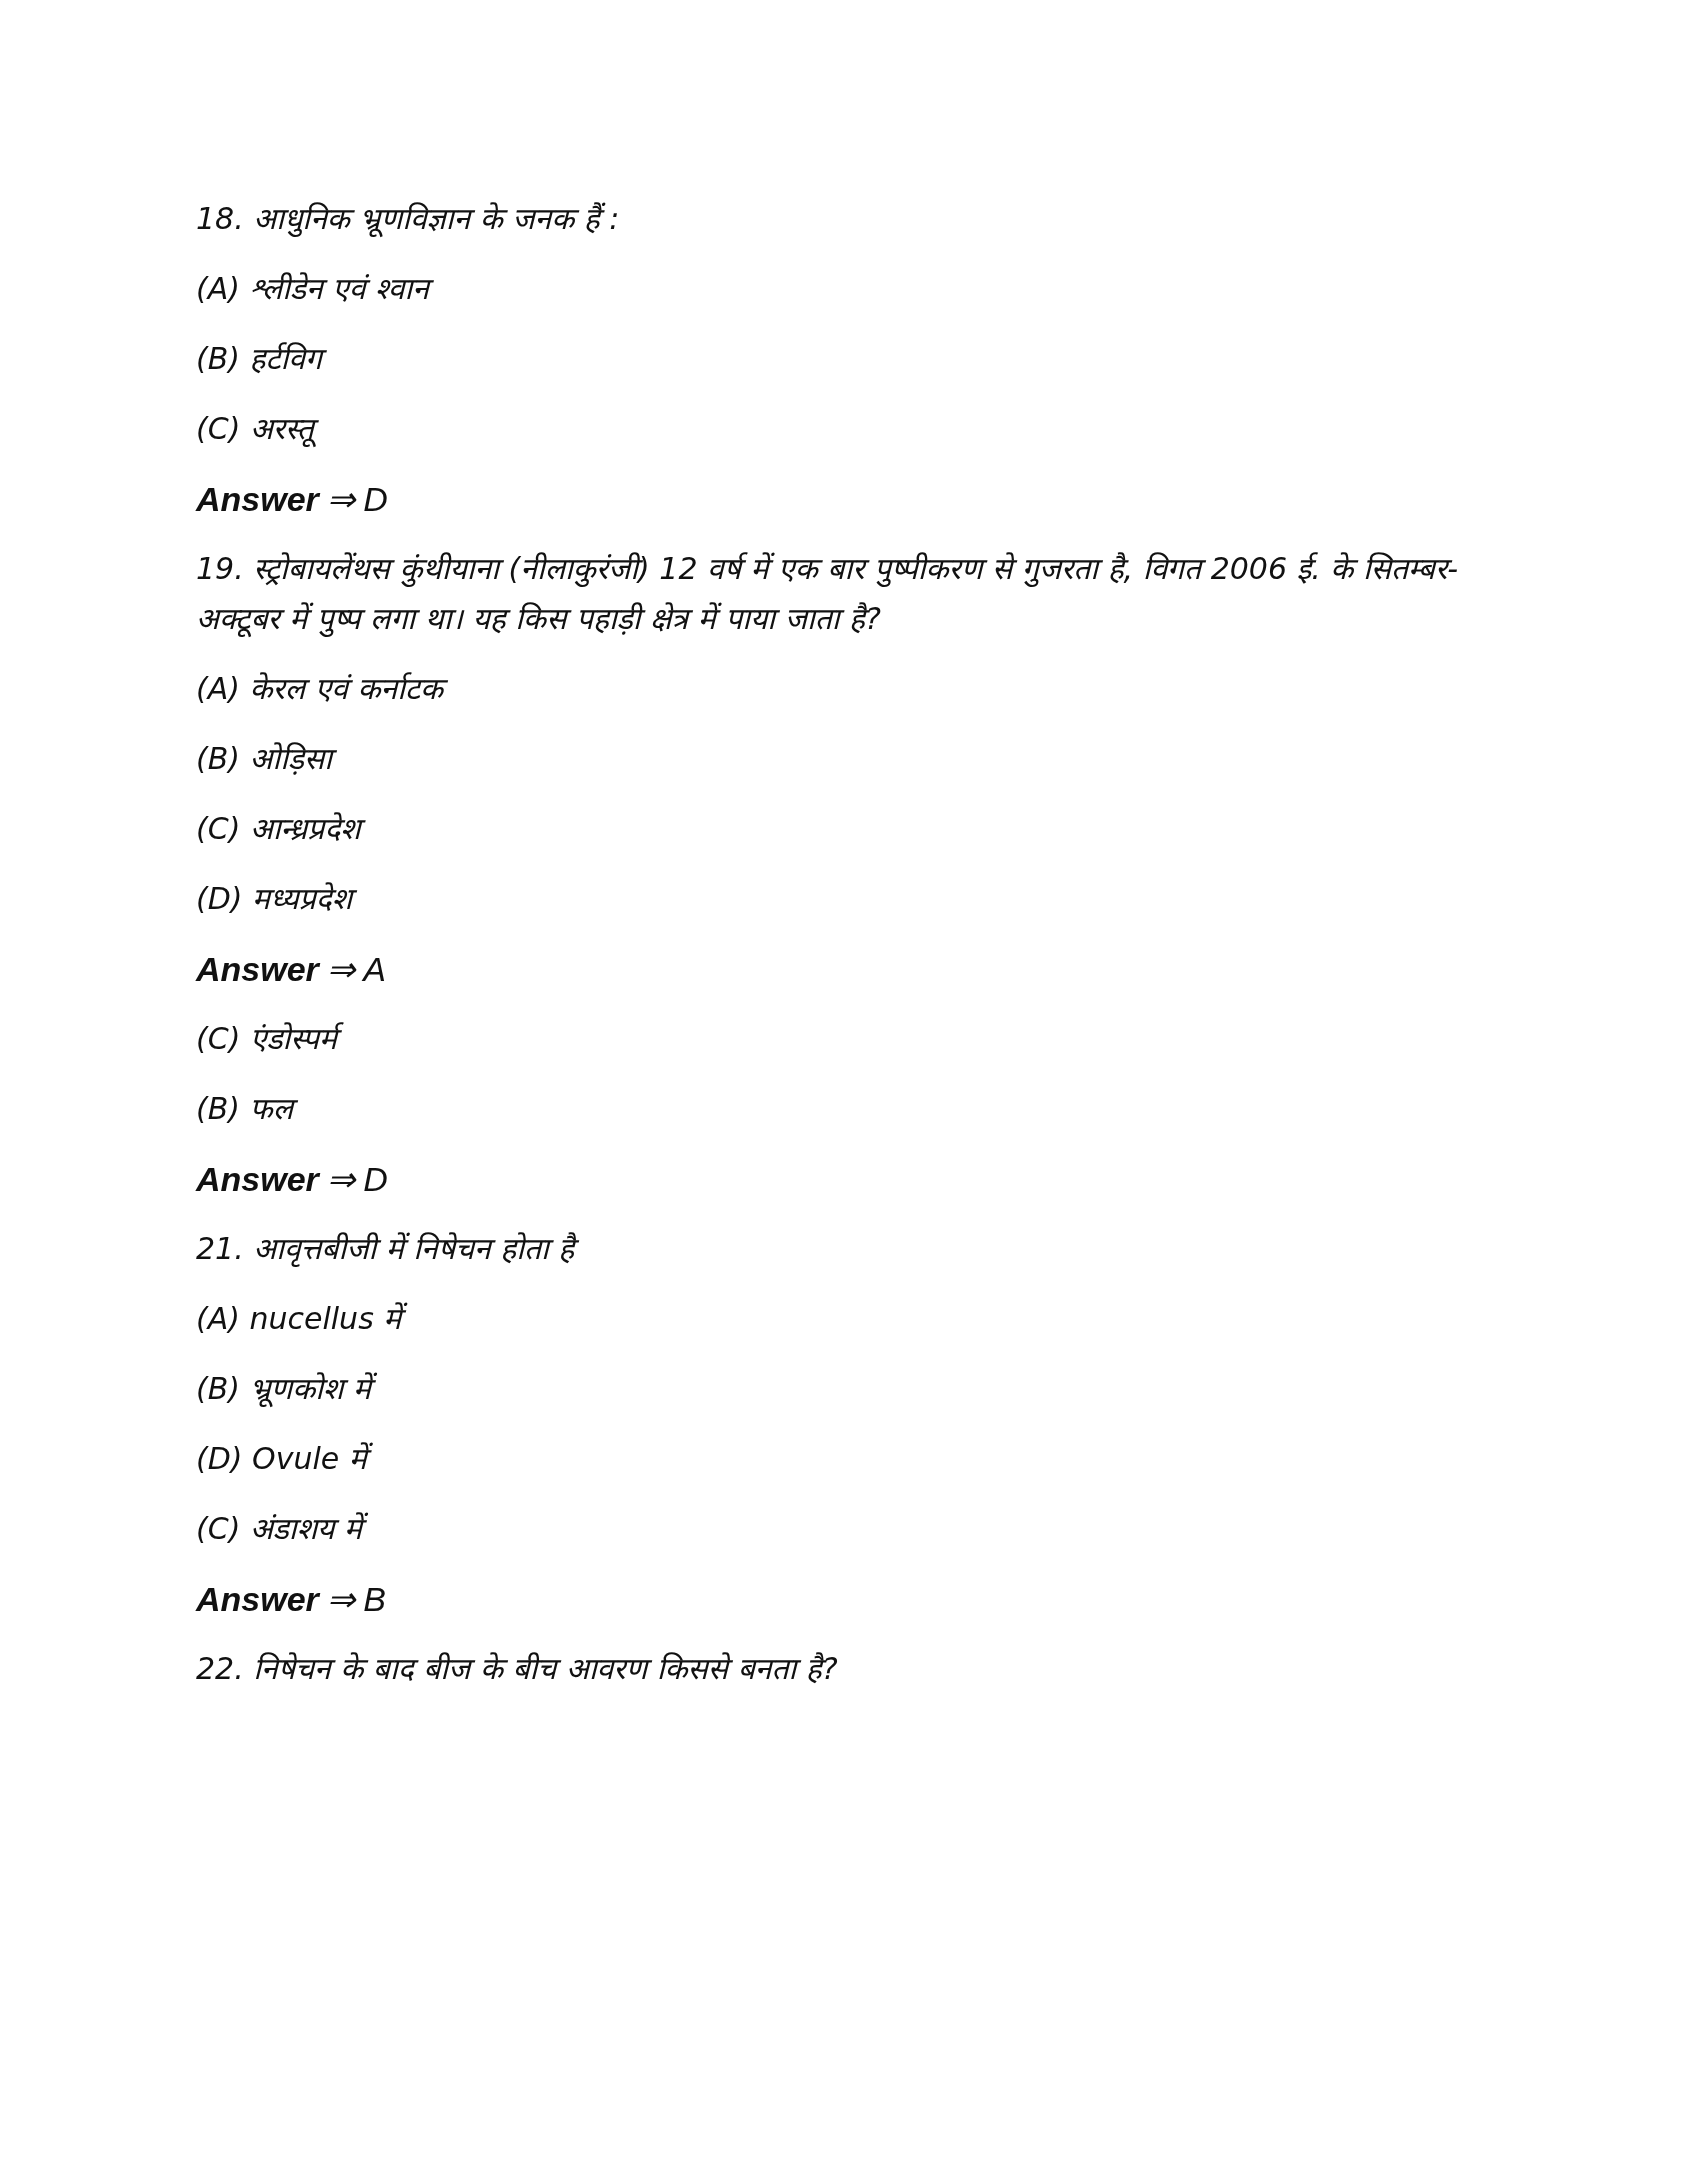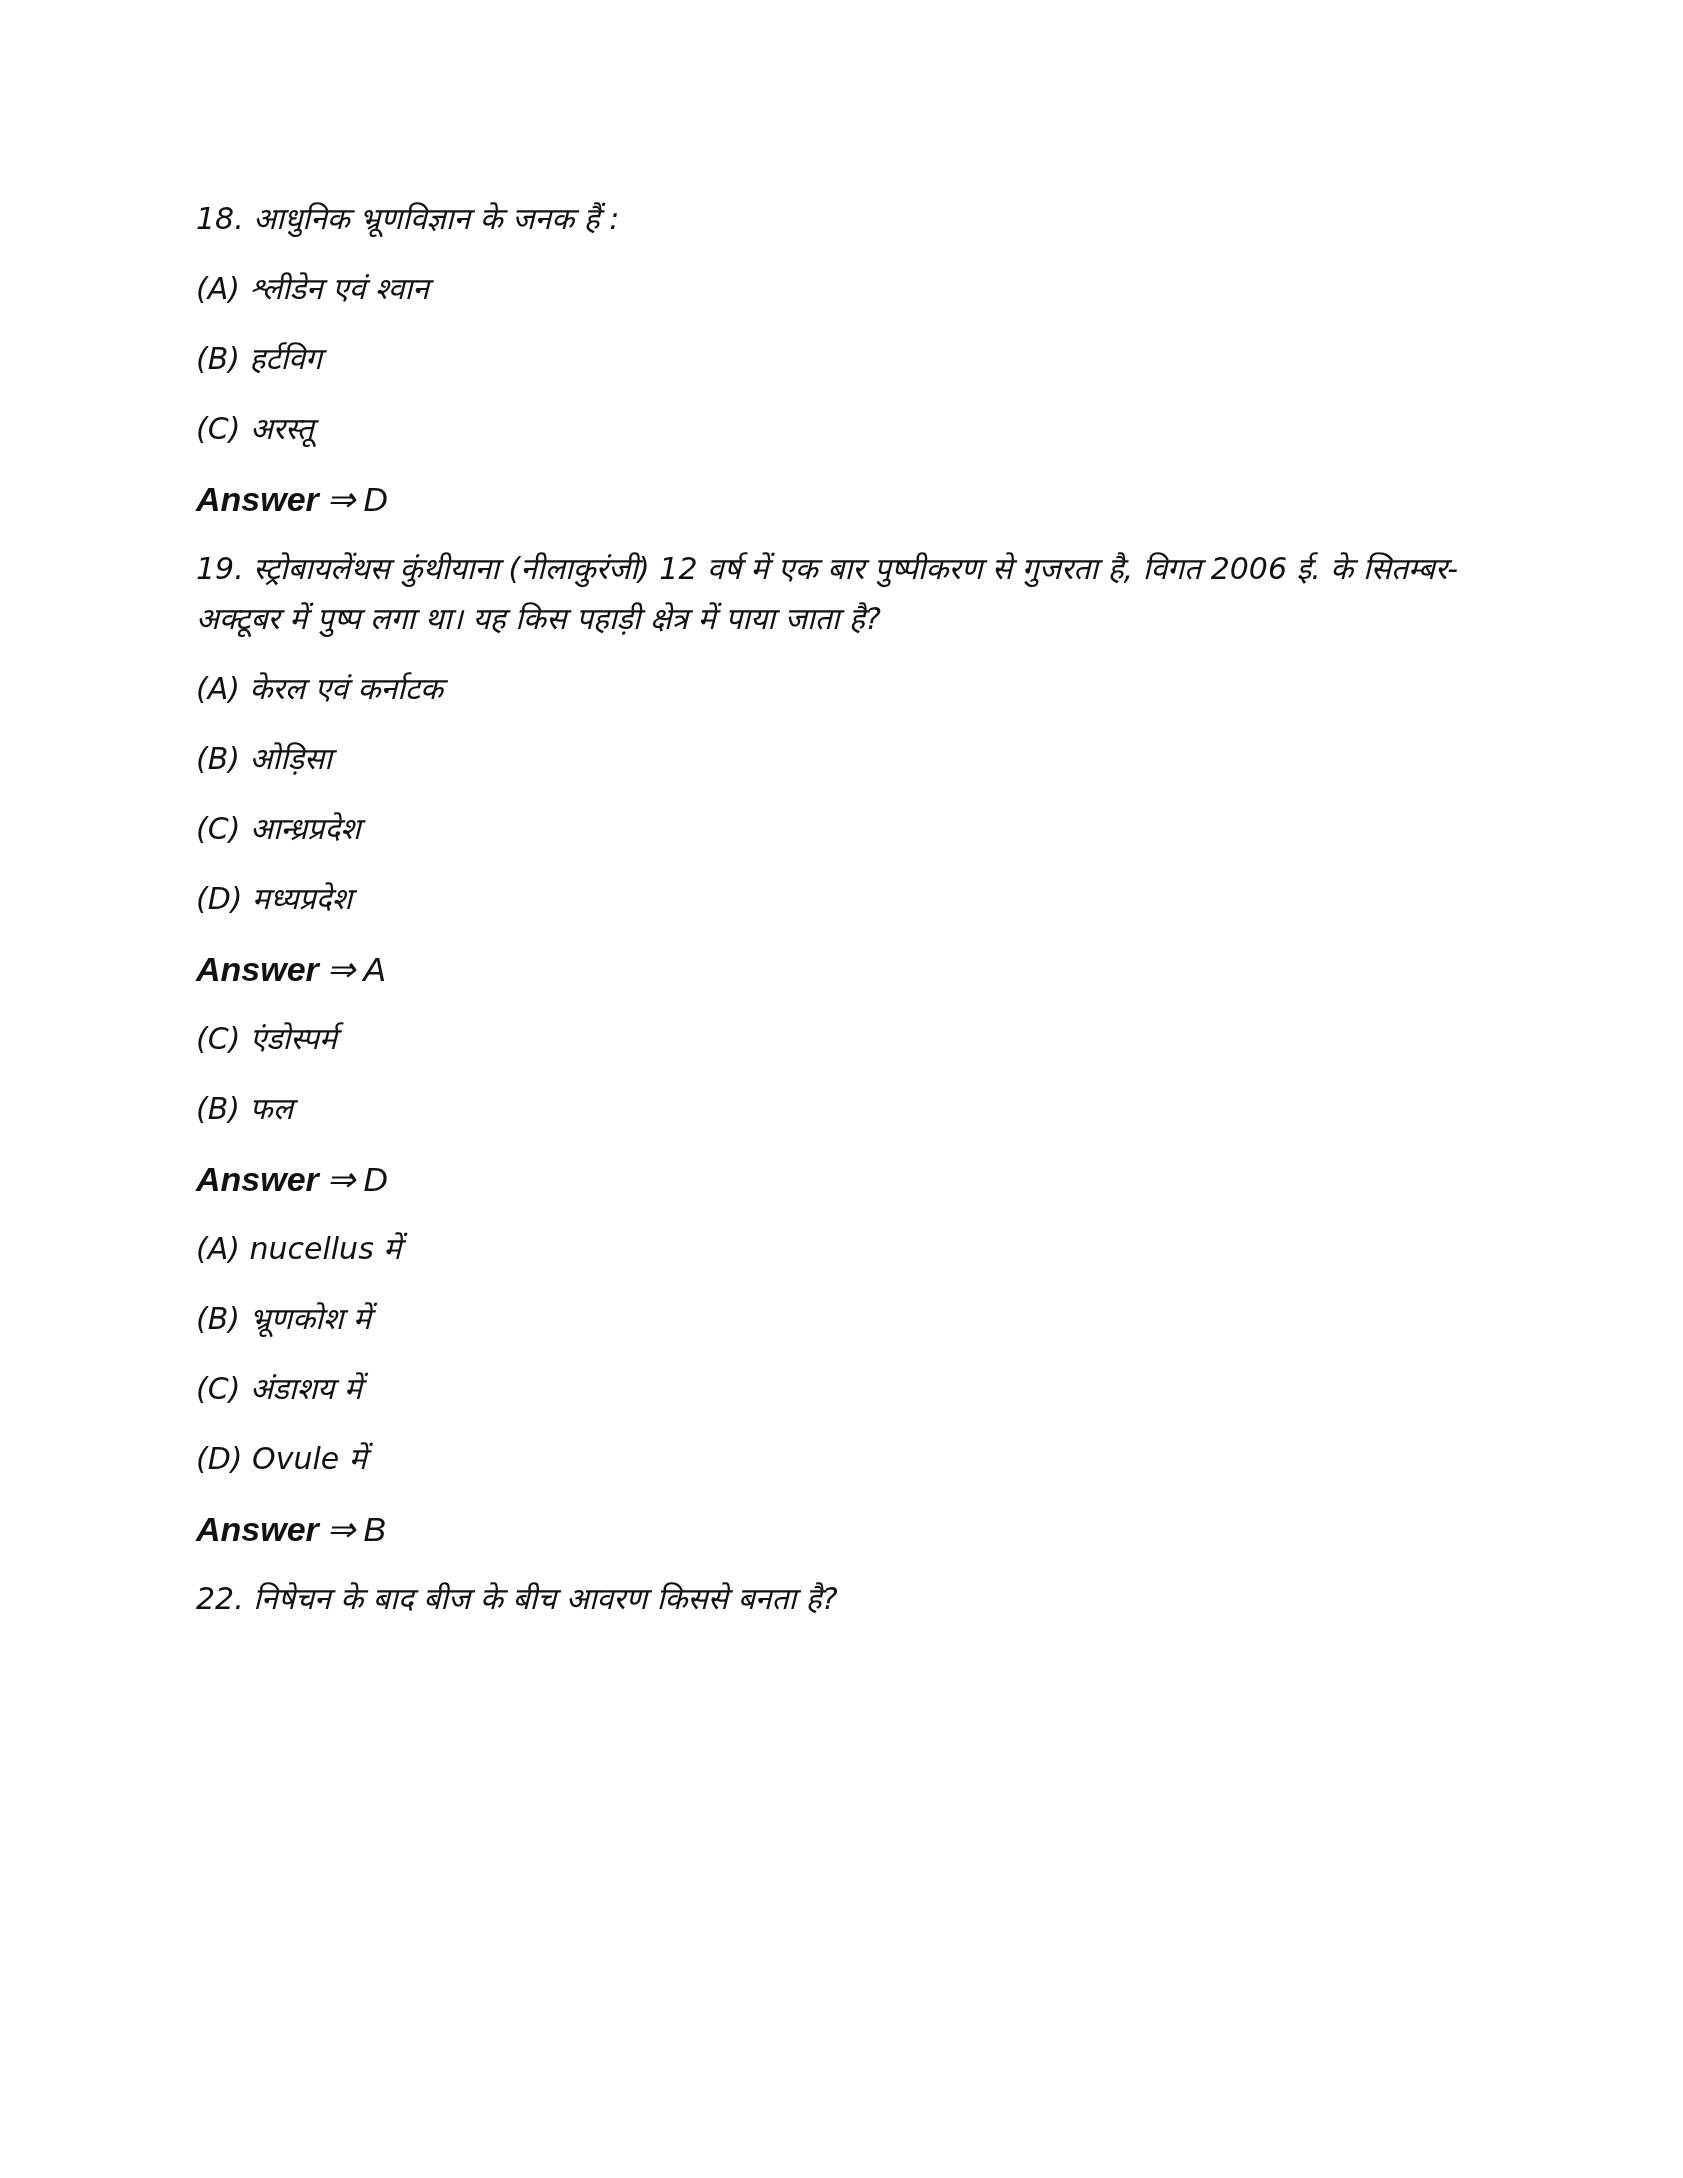--- a/index.html
+++ b/index.html
@@ -35,24 +35,25 @@
     <p class="line answer"><span>Answer</span><span class="arrow">⇒</span><span class="ans-val">A</span></p>
   </div>
 
   <div>
     <p class="line option">(C) एंडोस्पर्म</p>
     <p class="line option">(B) फल</p>
     <p class="line answer"><span>Answer</span><span class="arrow">⇒</span><span class="ans-val">D</span></p>
   </div>
 
   <div>
+    <p class="line question">21. आवृत्तबीजी में निषेचन होता है</p>
     <p class="line option">(A) nucellus में</p>
     <p class="line option">(B) भ्रूणकोश में</p>
+    <p class="line option">(D) Ovule में</p>
     <p class="line option">(C) अंडाशय में</p>
-    <p class="line option">(D) Ovule में</p>
     <p class="line answer"><span>Answer</span><span class="arrow">⇒</span><span class="ans-val">B</span></p>
   </div>
 
   <div>
     <p class="line question">22. निषेचन के बाद बीज के बीच आवरण किससे बनता है?</p>
   </div>
 
 </div>
 
 

